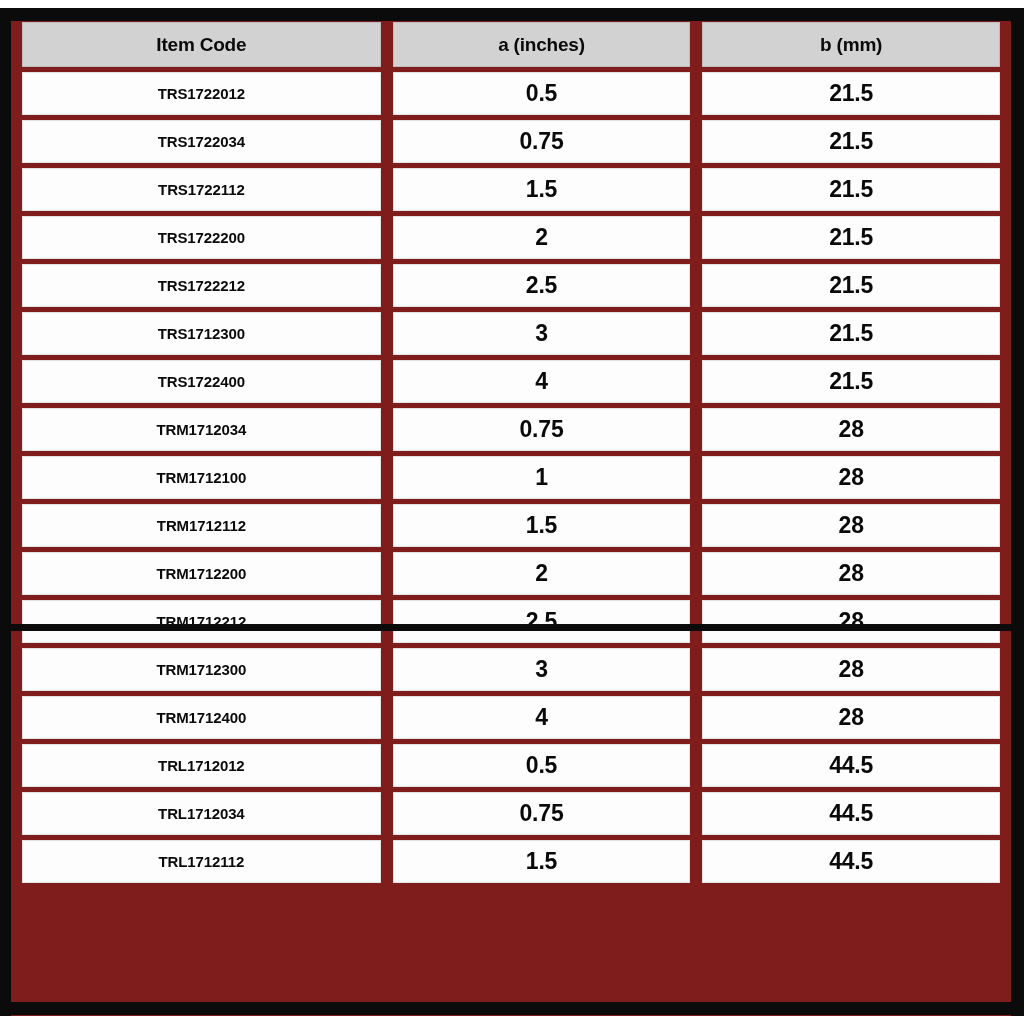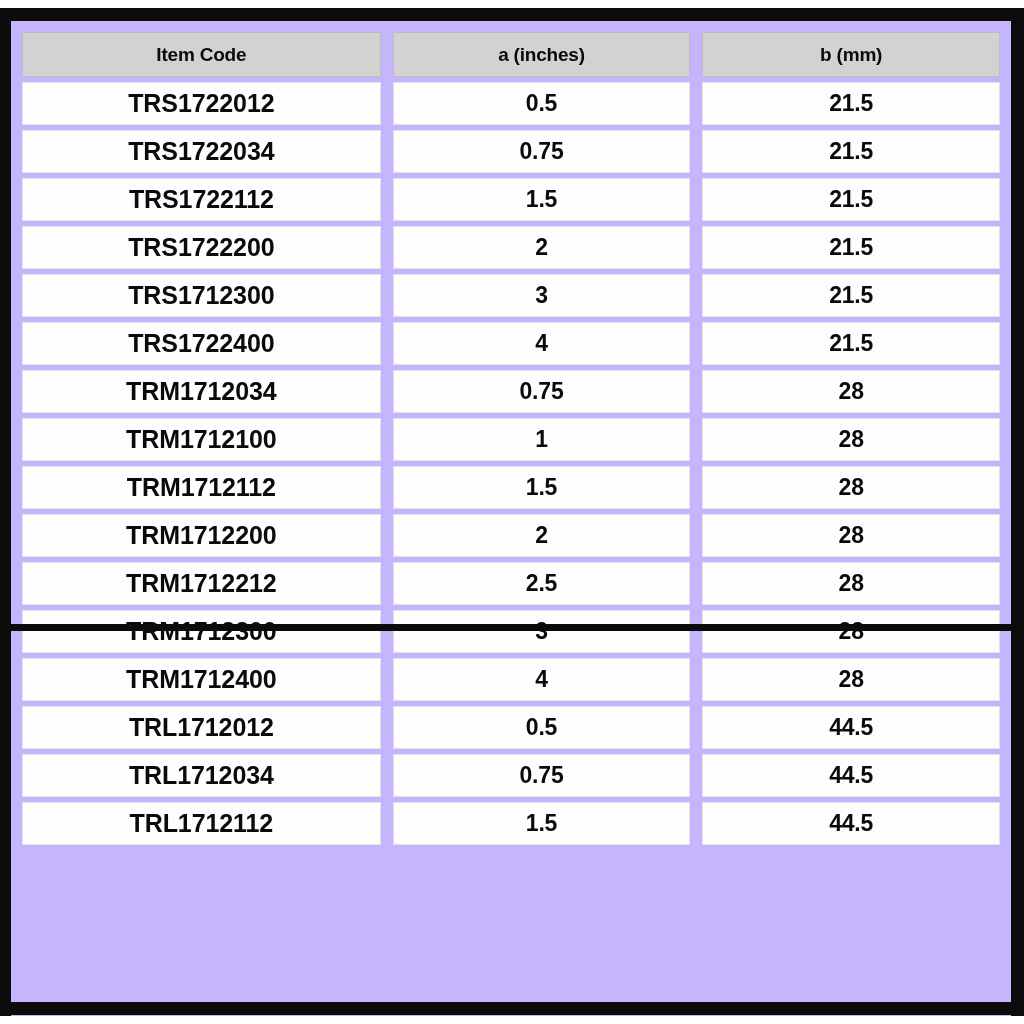--- a/index.html
+++ b/index.html
@@ -21,23 +21,23 @@
     background: #ffffff;
   }
 
   
   .table-frame {
     position: absolute;
     left: 0;
     top: 8px;
     width: 1024px;
     height: 1008px;
-    background: #c4b5fd;
+    background: #7f1d1d;
     box-sizing: border-box;
-    padding: 19px 12px 9px 10px;
+    padding: 9px 12px 9px 10px;
   }
 
   .table {
     width: 100%;
     border-collapse: separate;
     border-spacing: 12px 5px;
     table-layout: fixed;
   }
 
   .table col.c-code  { width: 37.6%; }
@@ -64,21 +64,21 @@
     border: 1px solid #bdbdbd;
   }
 
   .table tbody td {
     background: #fdfdfd;
     font-size: 23px;
     border: 1px solid #e2e2e2;
   }
 
   .table tbody td.cell-code {
-    font-size: 25px;
+    font-size: 15px;
     letter-spacing: -0.1px;
   }
 
   
   .table tbody tr.seam > td {
     position: relative;
   }
   .seam-rule {
     position: absolute;
     left: 0;
@@ -154,20 +154,25 @@
           <td class="cell-code">TRS1722112</td>
           <td>1.5</td>
           <td>21.5</td>
         </tr>
         <tr>
           <td class="cell-code">TRS1722200</td>
           <td>2</td>
           <td>21.5</td>
         </tr>
         <tr>
+          <td class="cell-code">TRS1722212</td>
+          <td>2.5</td>
+          <td>21.5</td>
+        </tr>
+        <tr>
           <td class="cell-code">TRS1712300</td>
           <td>3</td>
           <td>21.5</td>
         </tr>
         <tr>
           <td class="cell-code">TRS1722400</td>
           <td>4</td>
           <td>21.5</td>
         </tr>
         <tr>

